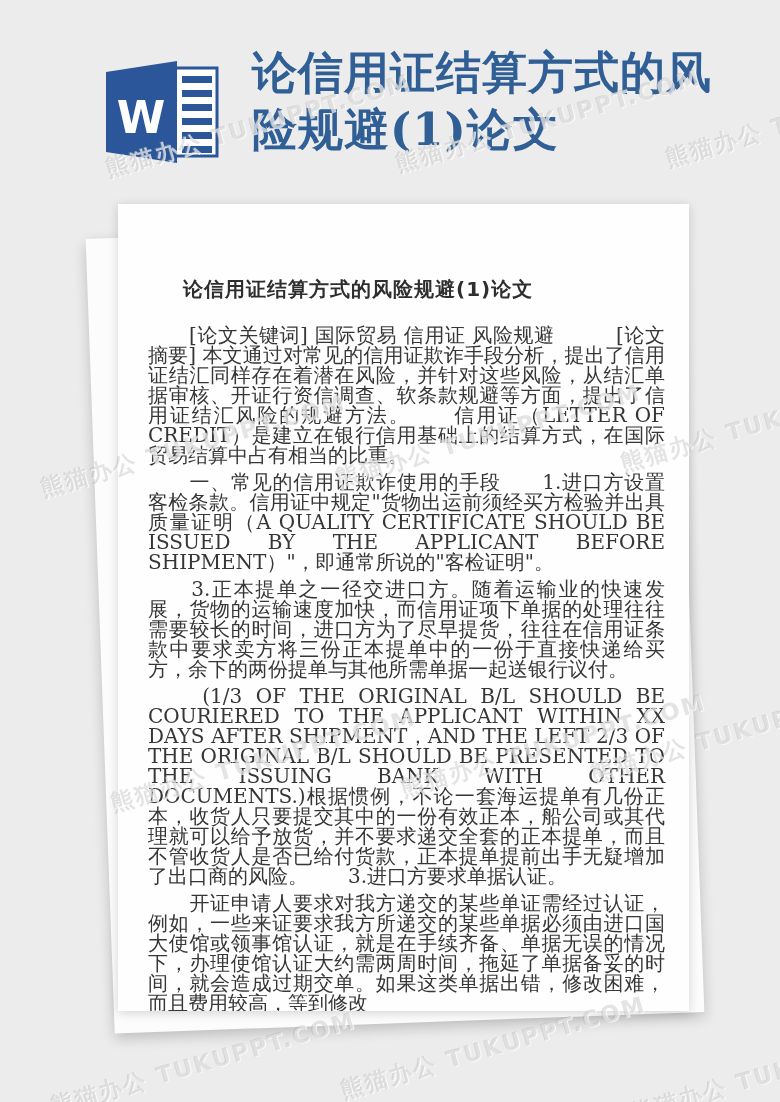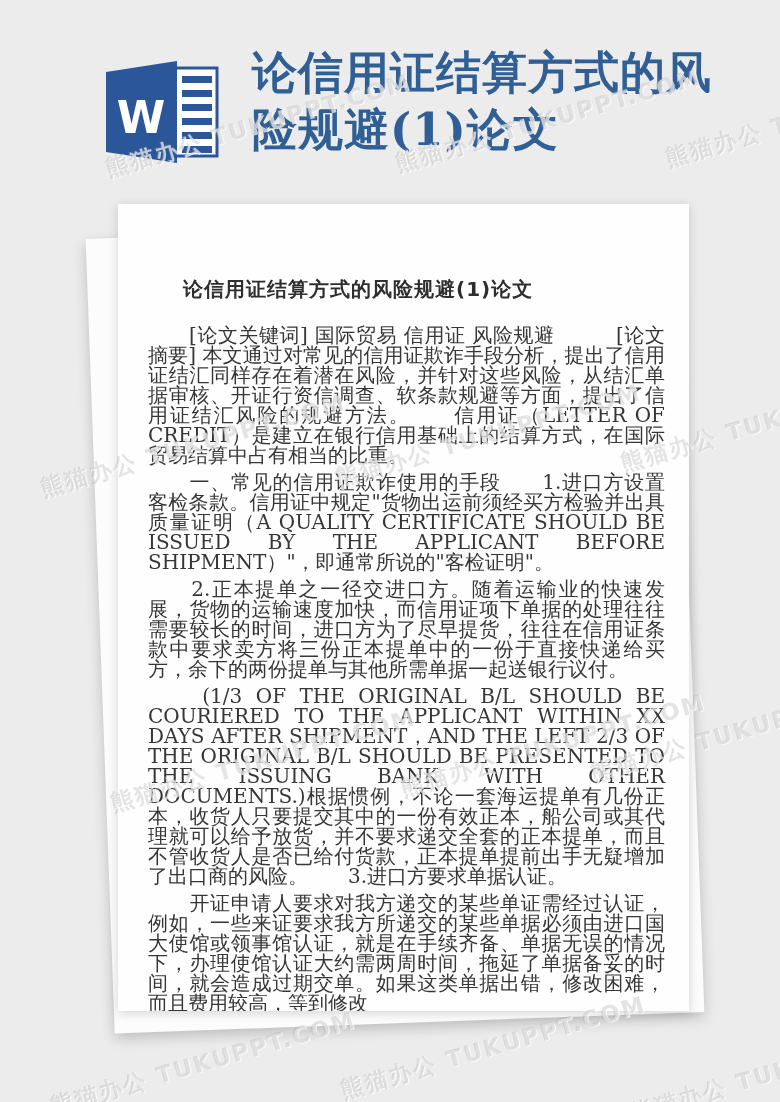--- a/index.html
+++ b/index.html
@@ -105,21 +105,21 @@
   <div class="header-title" style="color: rgb(48, 95, 150);">论信用证结算方式的风险规避(1)论文</div>
 
   <div class="back-page"></div>
 
   <div class="doc-page">
     <div class="doc-inner">
       <h1 class="doc-title">论信用证结算方式的风险规避(1)论文</h1>
       <div class="doc-body">
         <p>　　[论文关键词] 国际贸易 信用证 风险规避　　　[论文摘要] 本文通过对常见的信用证欺诈手段分析，提出了信用证结汇同样存在着潜在风险，并针对这些风险，从结汇单据审核、开证行资信调查、软条款规避等方面，提出了信用证结汇风险的规避方法。　　信用证（LETTER OF CREDIT）是建立在银行信用基础上的结算方式，在国际贸易结算中占有相当的比重。</p>
         <p>　　一、常见的信用证欺诈使用的手段　　1.进口方设置客检条款。信用证中规定"货物出运前须经买方检验并出具质量证明（A QUALITY CERTIFICATE SHOULD BE ISSUED BY THE APPLICANT BEFORE SHIPMENT）"，即通常所说的"客检证明"。</p>
-        <p>　　2.正本提单之一径交进口方。随着运输业的快速发展，货物的运输速度加快，而信用证项下单据的处理往往需要较长的时间，进口方为了尽早提货，往往在信用证条款中要求卖方将三份正本提单中的一份于直接快递给买方，余下的两份提单与其他所需单据一起送银行议付。</p>
+        <p>　　3.正本提单之一径交进口方。随着运输业的快速发展，货物的运输速度加快，而信用证项下单据的处理往往需要较长的时间，进口方为了尽早提货，往往在信用证条款中要求卖方将三份正本提单中的一份于直接快递给买方，余下的两份提单与其他所需单据一起送银行议付。</p>
         <p>　　(1/3 OF THE ORIGINAL B/L SHOULD BE COURIERED TO THE APPLICANT WITHIN XX DAYS AFTER SHIPMENT，AND THE LEFT 2/3 OF THE ORIGINAL B/L SHOULD BE PRESENTED TO THE ISSUING BANK WITH OTHER DOCUMENTS.)根据惯例，不论一套海运提单有几份正本，收货人只要提交其中的一份有效正本，船公司或其代理就可以给予放货，并不要求递交全套的正本提单，而且不管收货人是否已给付货款，正本提单提前出手无疑增加了出口商的风险。　　3.进口方要求单据认证。</p>
         <p>　　开证申请人要求对我方递交的某些单证需经过认证，例如，一些来证要求我方所递交的某些单据必须由进口国大使馆或领事馆认证，就是在手续齐备、单据无误的情况下，办理使馆认证大约需两周时间，拖延了单据备妥的时间，就会造成过期交单。如果这类单据出错，修改困难，而且费用较高，等到修改</p>
       </div>
     </div>
   </div>
 
   <div class="watermark-layer">
       <span class="wm" style="left: 100px; top: 110px;">熊猫办公 TUKUPPT.COM</span>
       <span class="wm" style="left: 390px; top: 105px;">熊猫办公 TUKUPPT.COM</span>
       <span class="wm" style="left: 660px; top: 100px;">熊猫办公 TUKUPPT.COM</span>

